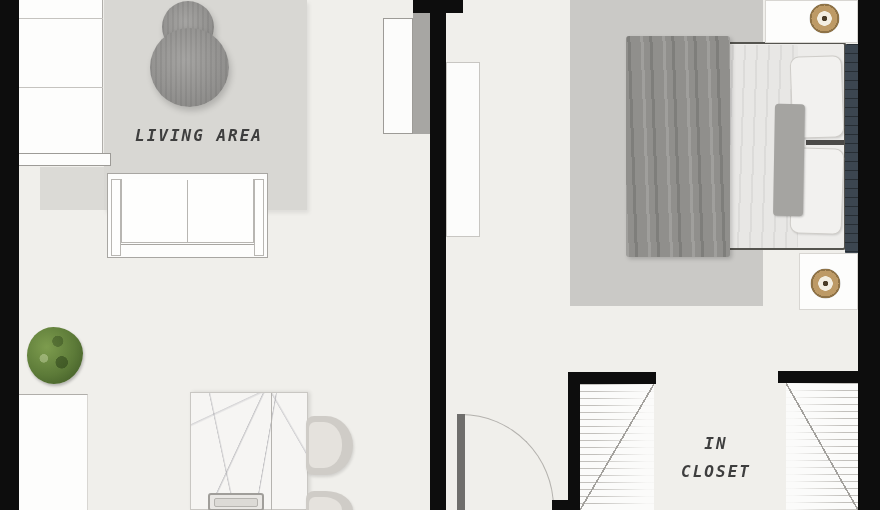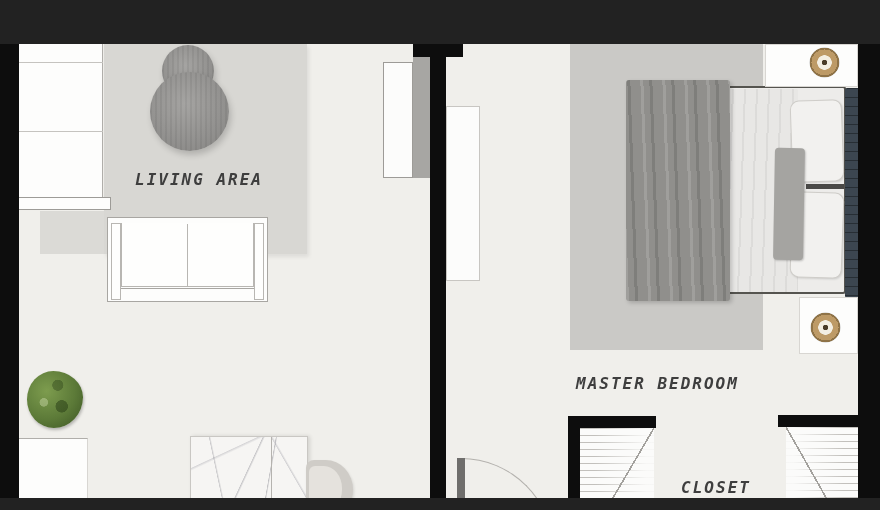--- a/index.html
+++ b/index.html
@@ -1,20 +1,19 @@
 <!DOCTYPE html>
 <html><head>
 <meta charset="utf-8">
 <style>
   html,body{margin:0;padding:0;background:#222;}
   #plan{
-    position:relative;width:880px;height:454px;overflow:hidden;
+    position:relative;width:880px;height:510px;overflow:hidden;
     background:var(--floor,#f0efeb);
     font-family:"DejaVu Sans Mono","Liberation Mono",monospace;
-    margin-top:44px;
   }
   #plan *{position:absolute;box-sizing:border-box;}
 
   
   .wall{background:var(--wall,#0d0d0d);}
 
   
   .room-label{
     font-style:italic;font-weight:bold;font-size:16px;line-height:18px;
     letter-spacing:2px;color:var(--label_text,#3e3e3e);white-space:nowrap;
@@ -191,18 +190,18 @@
   <div class="wall" style="left:0;top:0;width:19px;height:510px;"></div>
   <div class="wall" style="left:858px;top:0;width:22px;height:510px;"></div>
   <div class="wall" style="left:430px;top:0;width:16px;height:510px;"></div>
   <div class="wall" style="left:413px;top:0;width:50px;height:13px;"></div>
   <div class="wall" style="left:568px;top:372px;width:88px;height:12px;"></div>
   <div class="wall" style="left:568px;top:372px;width:12px;height:138px;"></div>
   <div class="wall" style="left:778px;top:371px;width:80px;height:12px;"></div>
   <div class="wall" style="left:552px;top:500px;width:16px;height:10px;"></div>
 
   <div class="room-label" style="left:135px;top:127px;">LIVING AREA</div>
-  <div class="room-label" style="left:576px;top:331px;">MASTER BEDROOM</div>
   <div class="room-label" style="left:662px;top:430px;width:108px;text-align:center;line-height:28px;white-space:normal;">
+    <div style="position:static;">IN</div>
     <div style="position:static;">CLOSET</div>
   </div>
 
 </div>
 
 </body></html>

